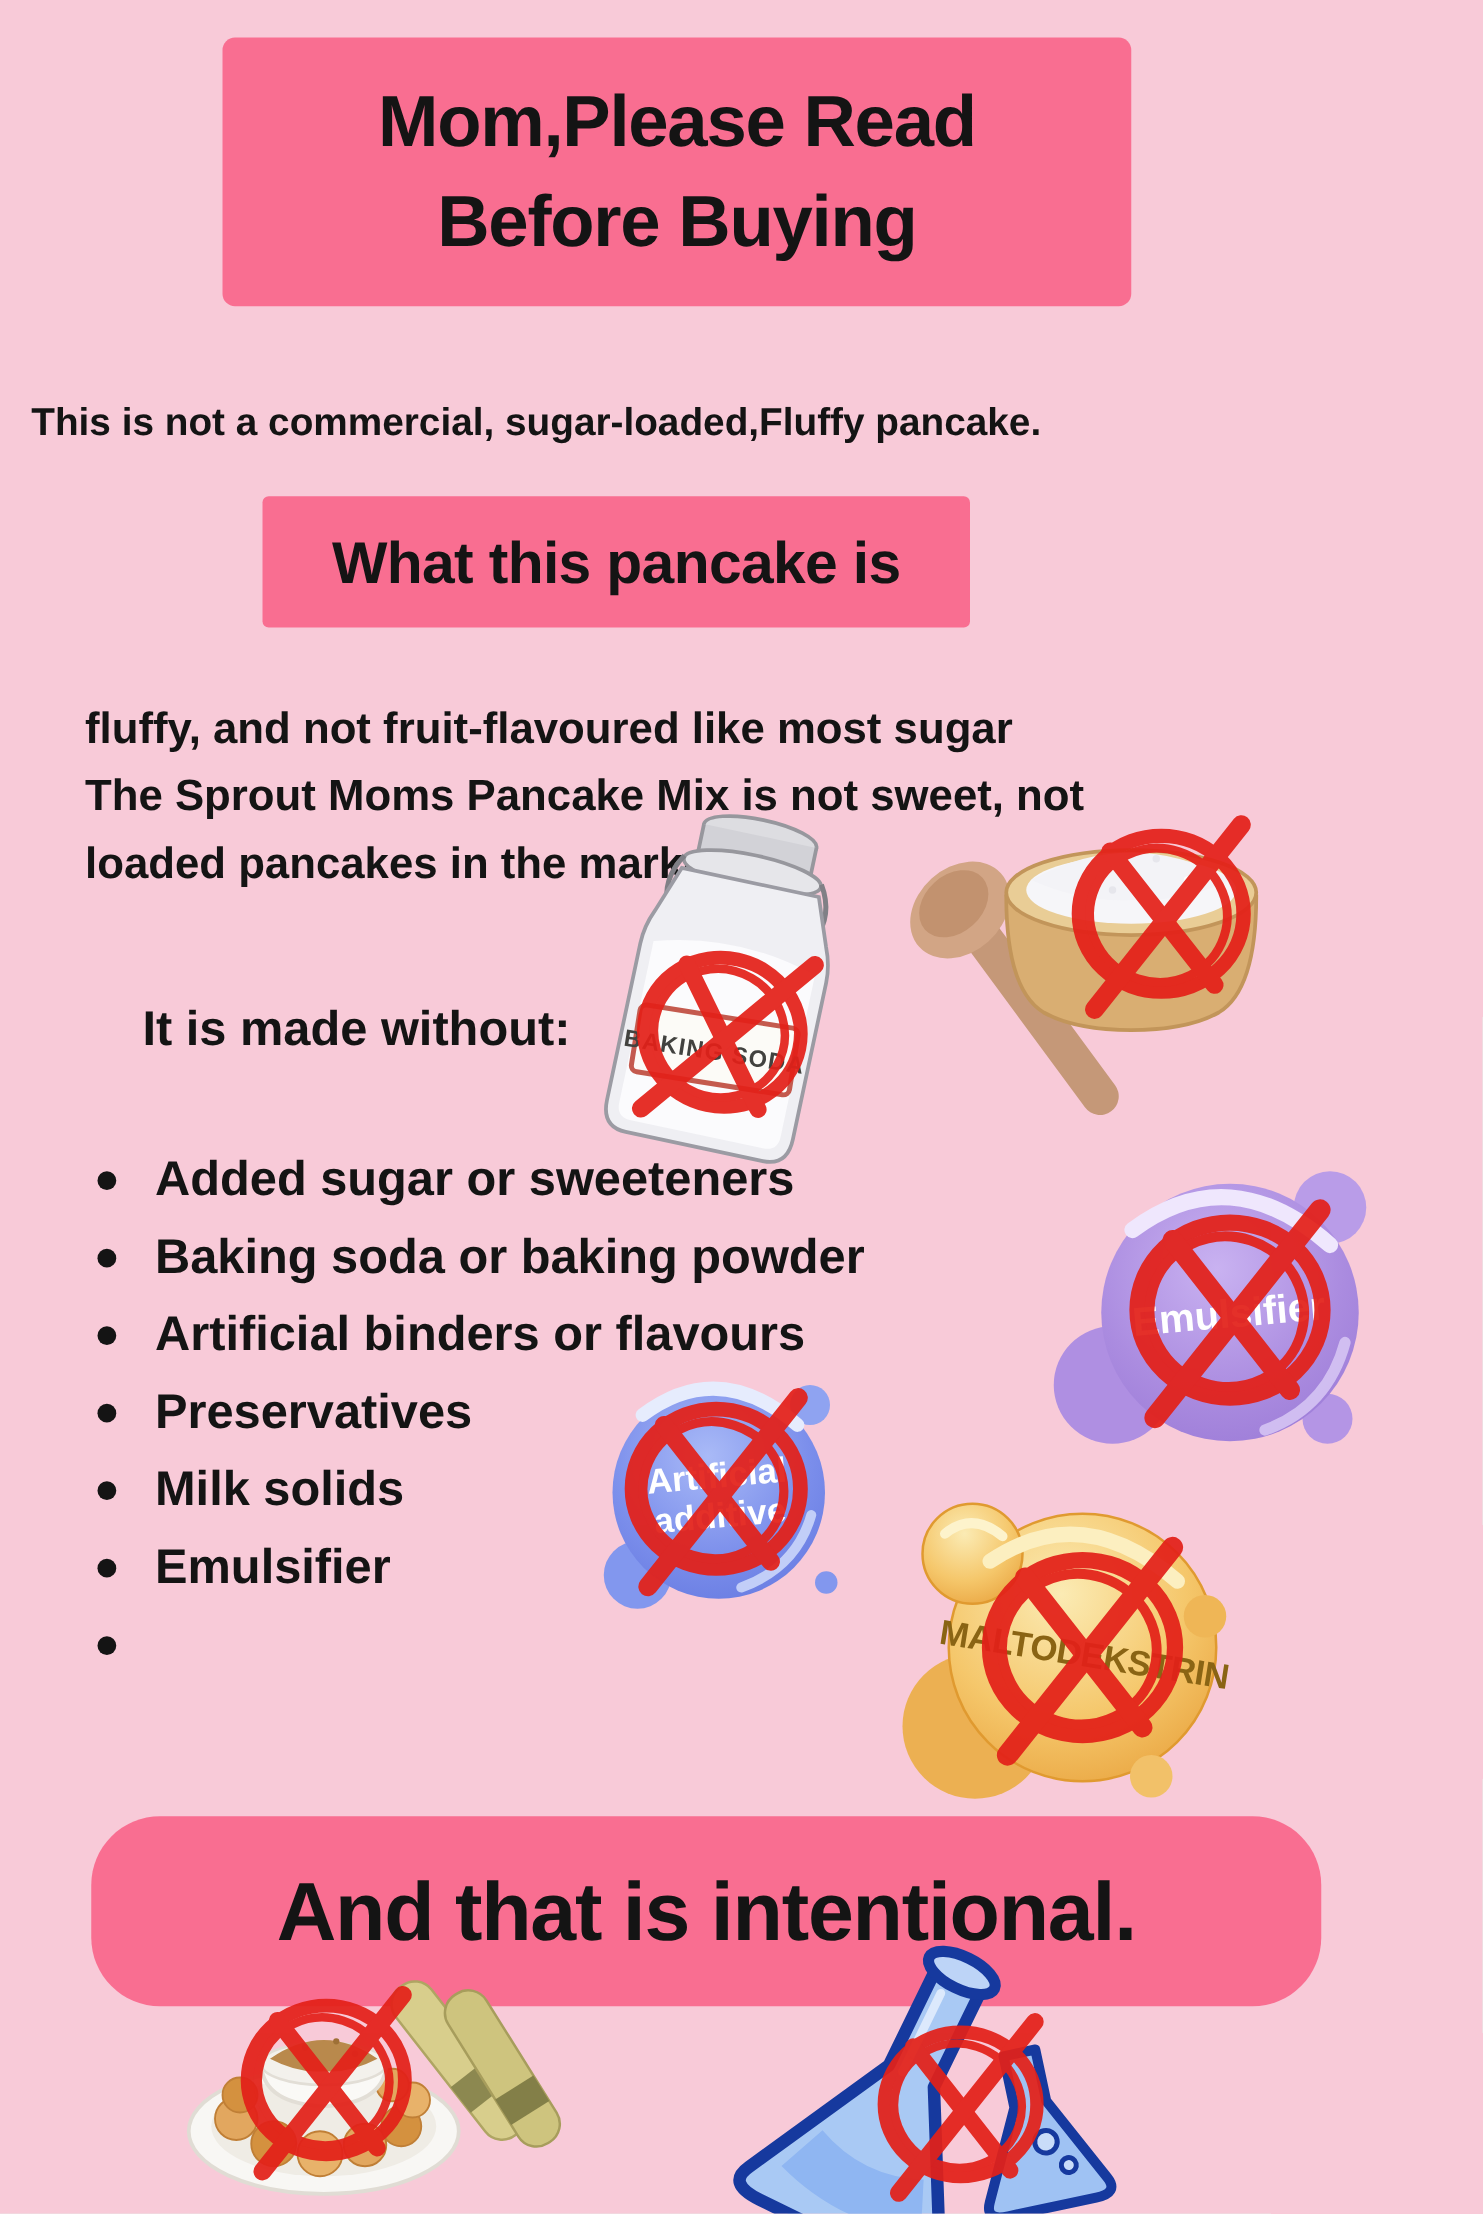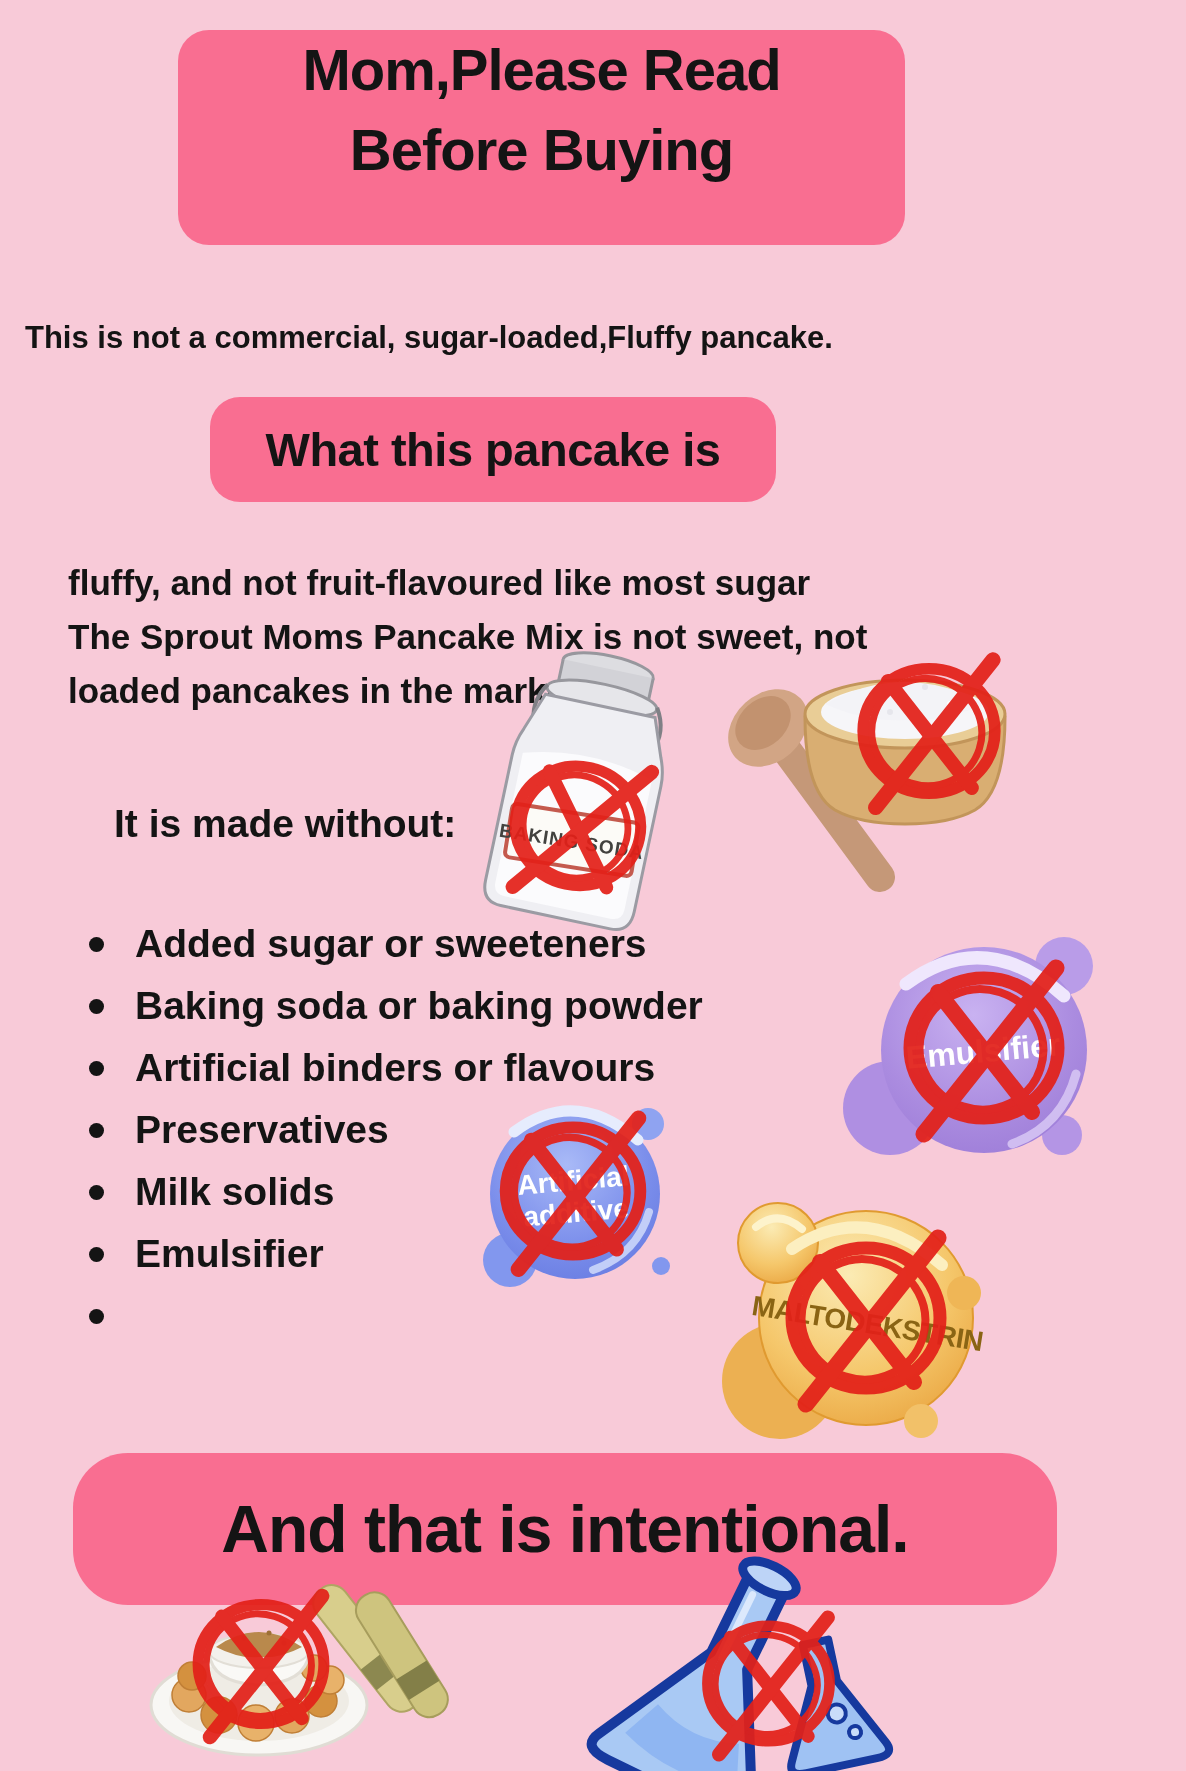--- a/index.html
+++ b/index.html
@@ -3,43 +3,43 @@
 <meta charset="utf-8">
 <style>
   html,body{margin:0;padding:0;background:#e9e9e9;}
   .page{
     position:relative;width:1186px;height:1771px;margin:0 auto;
     background:#F8CAD8;overflow:hidden;
     font-family:"Liberation Sans",sans-serif;color:#141414;
   }
   .banner{position:absolute;background:#F96E91;}
   .title-banner{
-    left:178px;top:30px;width:727px;height:215px;border-radius:31px;
-    display:flex;flex-direction:column;justify-content:flex-start;align-items:center;
+    left:178px;top:30px;width:727px;height:215px;border-radius:10px;
+    display:flex;flex-direction:column;justify-content:center;align-items:center;
   }
   .title-line{font-size:58px;font-weight:700;line-height:80px;letter-spacing:-1px;}
   .subtitle{
     position:absolute;left:25px;top:320px;width:1000px;
     font-size:31px;font-weight:700;
   }
   .section-banner{
-    left:210px;top:397px;width:566px;height:105px;border-radius:30px;
+    left:210px;top:397px;width:566px;height:105px;border-radius:5px;
     display:flex;justify-content:center;align-items:center;
   }
   .section-banner span{font-size:47px;font-weight:700;letter-spacing:-0.5px;}
   .description{
     position:absolute;left:68px;top:556px;width:920px;
     font-size:35px;font-weight:700;line-height:54px;
   }
   .list-heading{
     position:absolute;left:68px;top:802px;
     font-size:39px;font-weight:700;margin-left:46px;
   }
   .excluded-list{
-    position:absolute;left:89px;top:913px;margin:0;padding:0;list-style:none;
+    position:absolute;left:78px;top:913px;margin:0;padding:0;list-style:none;
   }
   .excluded-item{display:flex;align-items:center;height:62px;}
   .dot{
     width:15px;height:15px;border-radius:50%;background:#141414;
     margin-right:31px;flex:0 0 auto;
   }
   .item-text{font-size:39px;font-weight:700;white-space:nowrap;}
   .closing-banner{
     left:73px;top:1453px;width:984px;height:152px;border-radius:55px;
     display:flex;justify-content:center;align-items:center;

